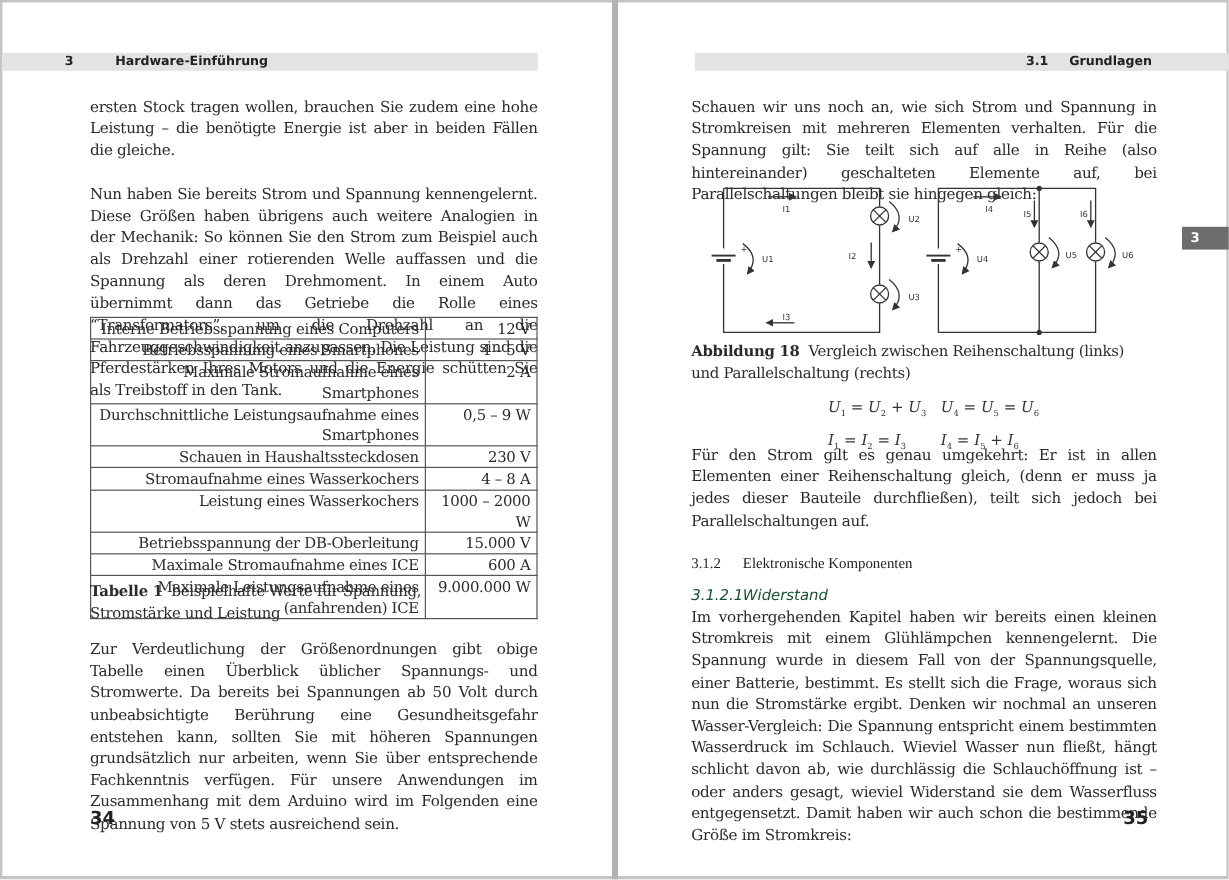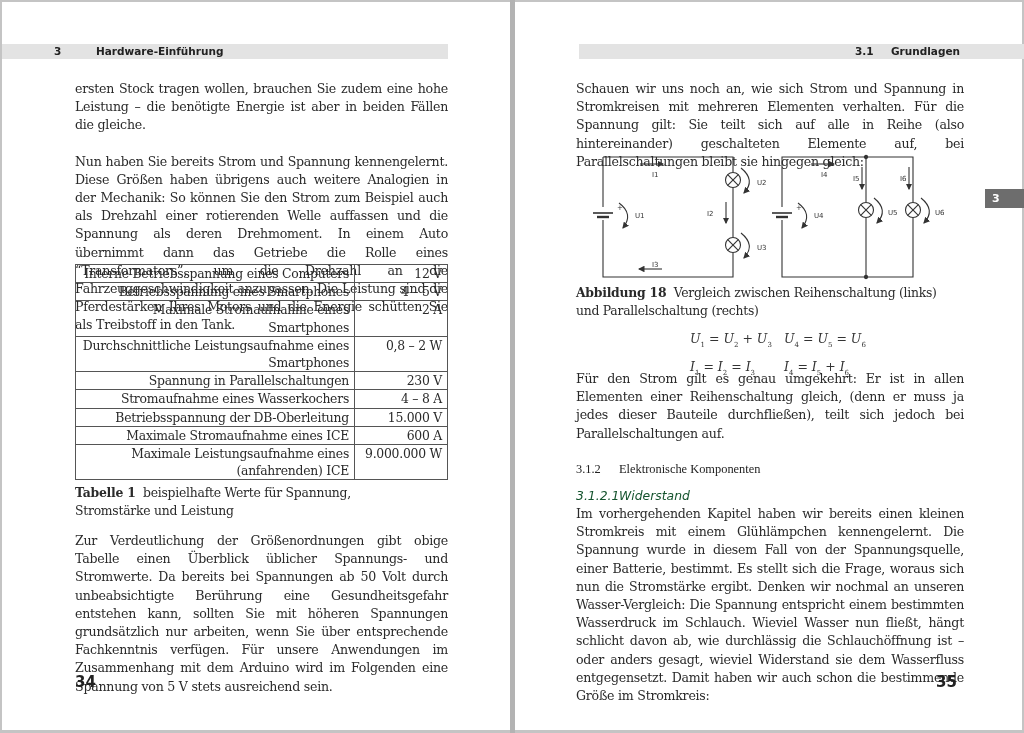--- a/index.html
+++ b/index.html
@@ -88,29 +88,33 @@
         <tr>
           <td>Betriebsspannung eines Smartphones</td>
           <td class="val">4 – 5 V</td>
         </tr>
         <tr>
           <td>Maximale Stromaufnahme eines Smartphones</td>
           <td class="val">2 A</td>
         </tr>
         <tr>
           <td>Durchschnittliche Leistungsaufnahme eines Smart­phones</td>
-          <td class="val">0,8 – 2 W</td>
-        </tr>
-        <tr>
-          <td>Spannung in Parallelschaltungen</td>
+          <td class="val">0,5 – 9 W</td>
+        </tr>
+        <tr>
+          <td>Schauen in Haushaltssteckdosen</td>
           <td class="val">230 V</td>
         </tr>
         <tr>
           <td>Stromaufnahme eines Wasserkochers</td>
           <td class="val">4 – 8 A</td>
+        </tr>
+        <tr>
+          <td>Leistung eines Wasserkochers</td>
+          <td class="val">1000 – 2000 W</td>
         </tr>
         <tr>
           <td>Betriebsspannung der DB-Oberleitung</td>
           <td class="val">15.000 V</td>
         </tr>
         <tr>
           <td>Maximale Stromaufnahme eines ICE</td>
           <td class="val">600 A</td>
         </tr>
         <tr>

